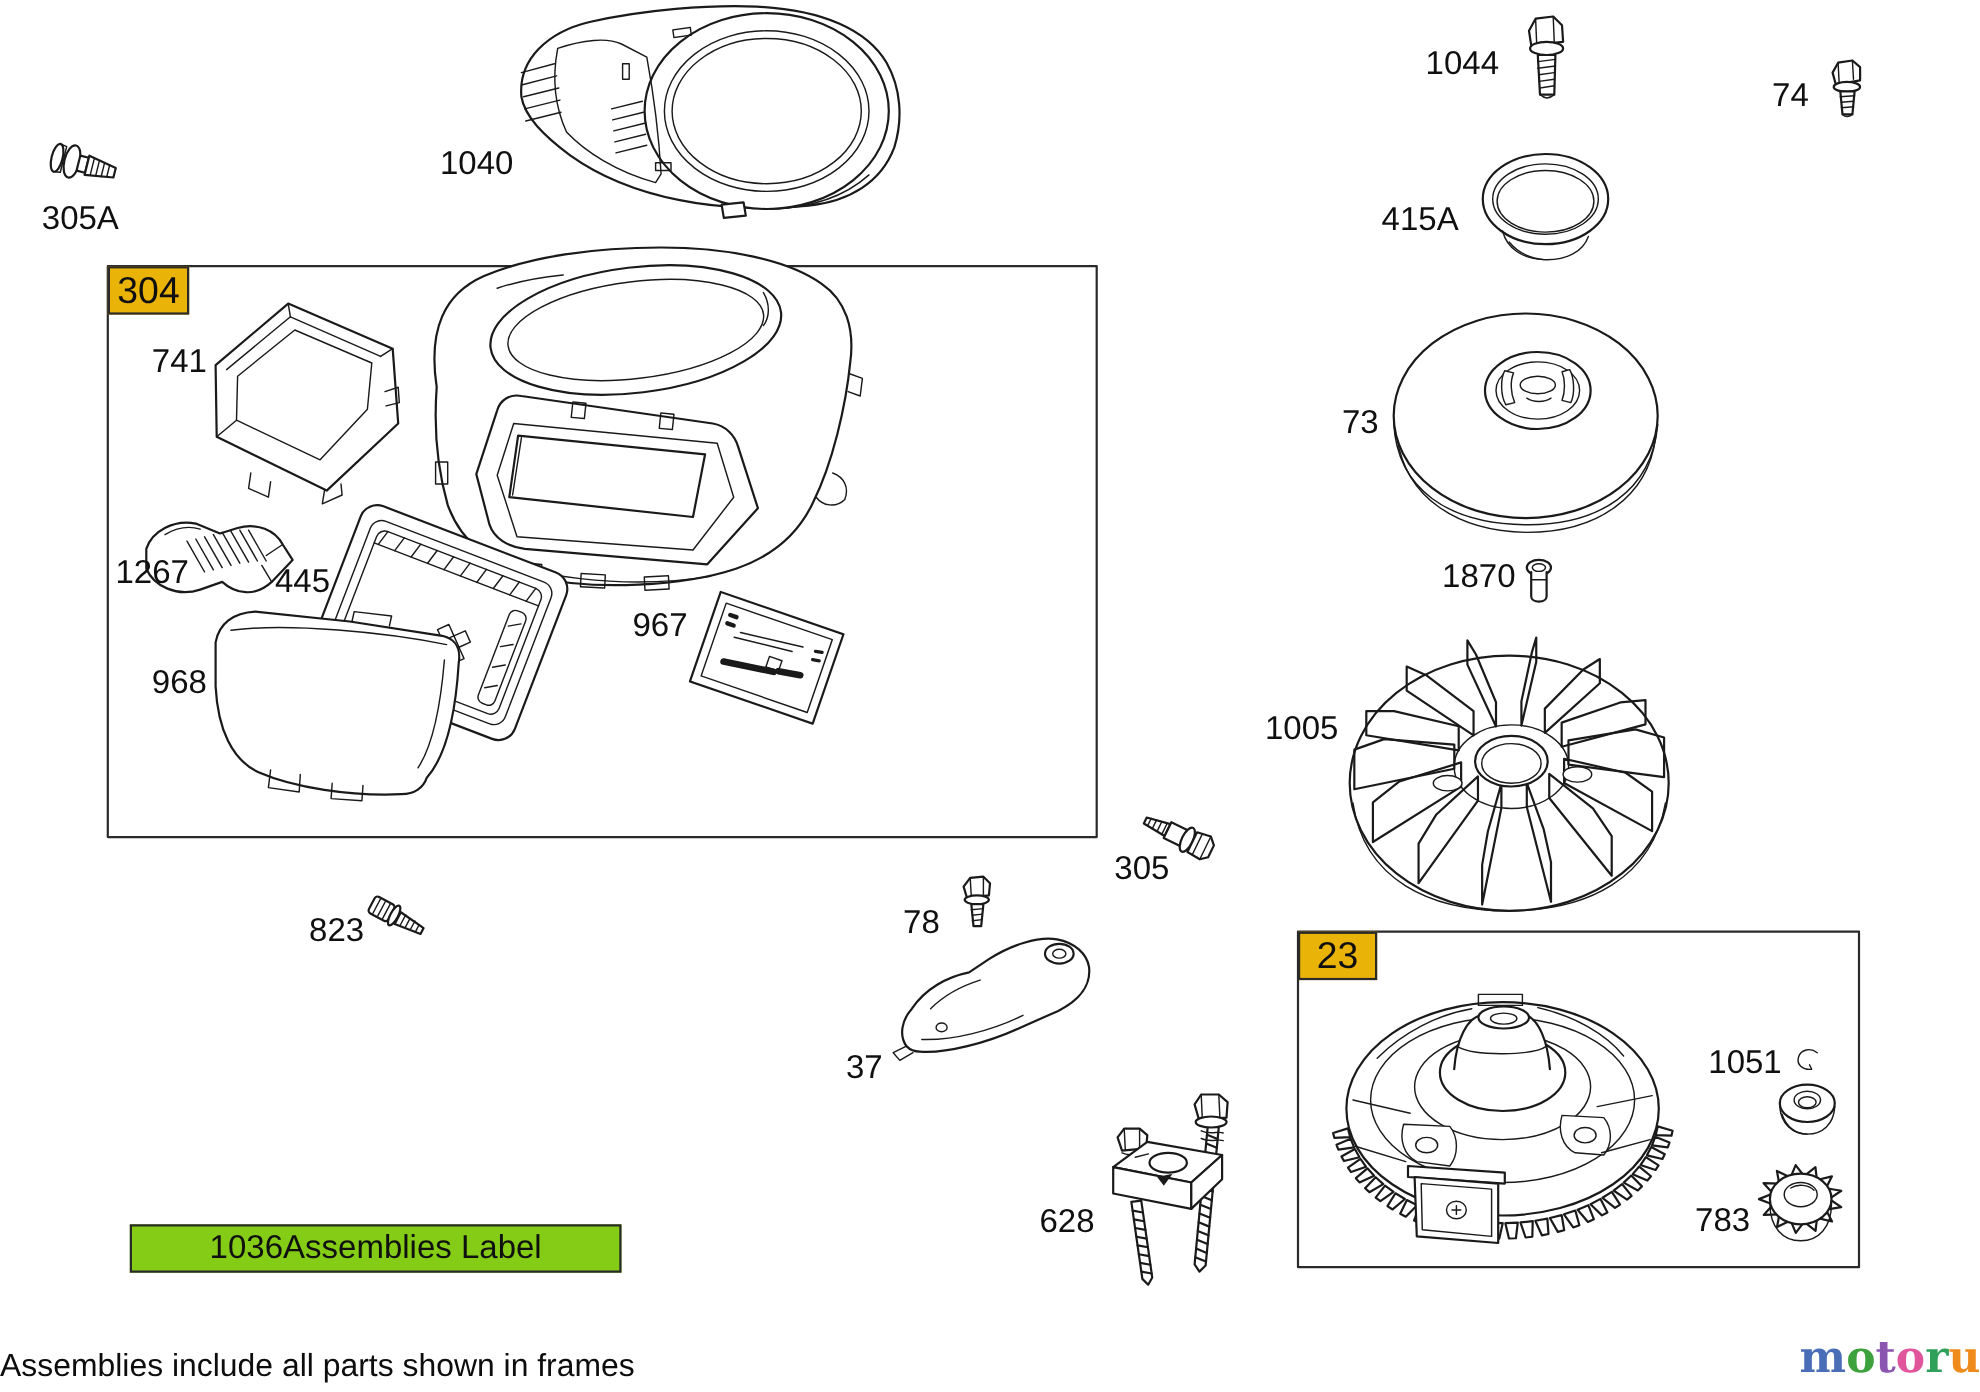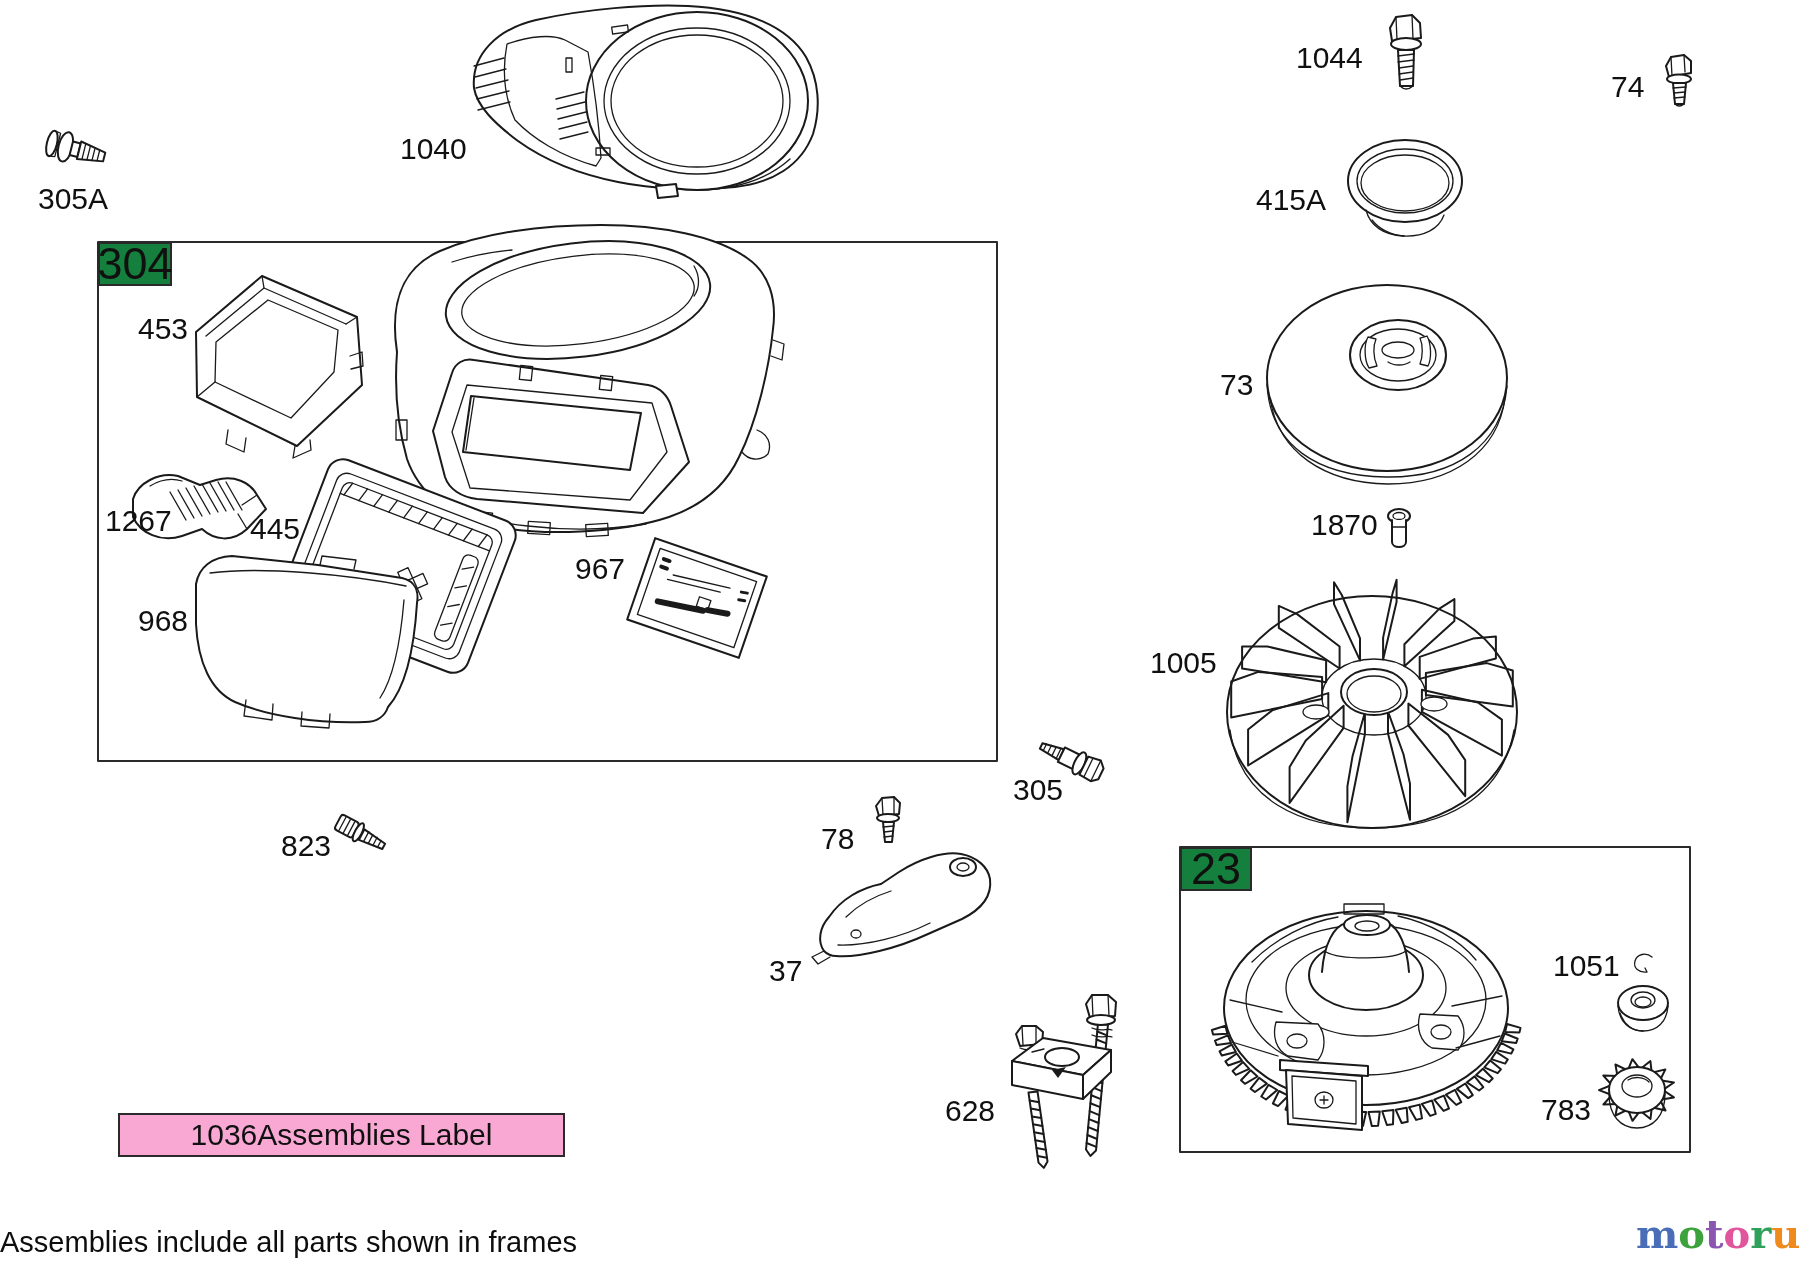--- a/index.html
+++ b/index.html
@@ -7,25 +7,25 @@
           font-family:"Liberation Sans",sans-serif;overflow:hidden;}
   .canvas svg{position:absolute;left:0;top:0;}
   .art path,.art rect,.art ellipse,.art line,.art circle,.art polygon{
       stroke:var(--line,#1a1a1a);stroke-width:2;fill:none;
       stroke-linecap:round;stroke-linejoin:round;}
   .art .f{fill:#ffffff;}
   .art .thin{stroke-width:1.3;}
   .art .dark{fill:var(--line,#1a1a1a);stroke:none;}
   .art .frame{stroke:#2a2a2a;stroke-width:2;fill:none;}
   .plabel{position:absolute;font-size:30px;color:#101010;white-space:nowrap;}
-  .framebox{position:absolute;border:2px solid #2a2a2a;background:#15803d;
+  .framebox{position:absolute;border:2px solid #2a2a2a;background:#eab308;
             display:flex;align-items:center;justify-content:center;
-            font-size:45px;color:#101010;box-sizing:border-box;}
+            font-size:34px;color:#101010;box-sizing:border-box;}
   .embox{position:absolute;left:118px;top:1113px;width:447px;height:44px;
-         border:2px solid #2a2a2a;background:#f9a8d4;box-sizing:border-box;
+         border:2px solid #2a2a2a;background:#84cc16;box-sizing:border-box;
          display:flex;align-items:center;justify-content:center;
          font-size:30px;color:#101010;}
   .footer{position:absolute;left:0;right:0;top:1226px;text-align:left;
           font-size:29px;color:#0d0d0d;}
   .watermark{position:absolute;left:1636px;top:1214px;white-space:nowrap;
              font-family:"DejaVu Serif",serif;font-weight:bold;font-size:40px;line-height:1;}
 </style>
 </head>
 <body>
 
@@ -367,21 +367,21 @@
     <path class="thin" d="M1609,1094 C1609,1116 1621,1128 1637,1128 C1653,1128 1665,1116 1665,1094"></path>
     <ellipse class="thin" cx="1637" cy="1086" rx="15" ry="11"></ellipse>
     <path class="thin" d="M1628,1080 C1634,1076 1644,1077 1649,1082"></path>
   </g>
 
 </g>
 </svg>
 
 <div class="plabel" style="left:38px;top:182px">305A</div>
 <div class="plabel" style="left:400px;top:132px">1040</div>
-<div class="plabel" style="left:138px;top:312px">453</div>
+<div class="plabel" style="left:138px;top:312px">741</div>
 <div class="plabel" style="left:105px;top:504px">1267</div>
 <div class="plabel" style="left:250px;top:512px">445</div>
 <div class="plabel" style="left:138px;top:604px">968</div>
 <div class="plabel" style="left:575px;top:552px">967</div>
 <div class="plabel" style="left:281px;top:829px">823</div>
 <div class="plabel" style="left:821px;top:822px">78</div>
 <div class="plabel" style="left:769px;top:954px">37</div>
 <div class="plabel" style="left:1013px;top:773px">305</div>
 <div class="plabel" style="left:945px;top:1094px">628</div>
 <div class="plabel" style="left:1296px;top:41px">1044</div>

